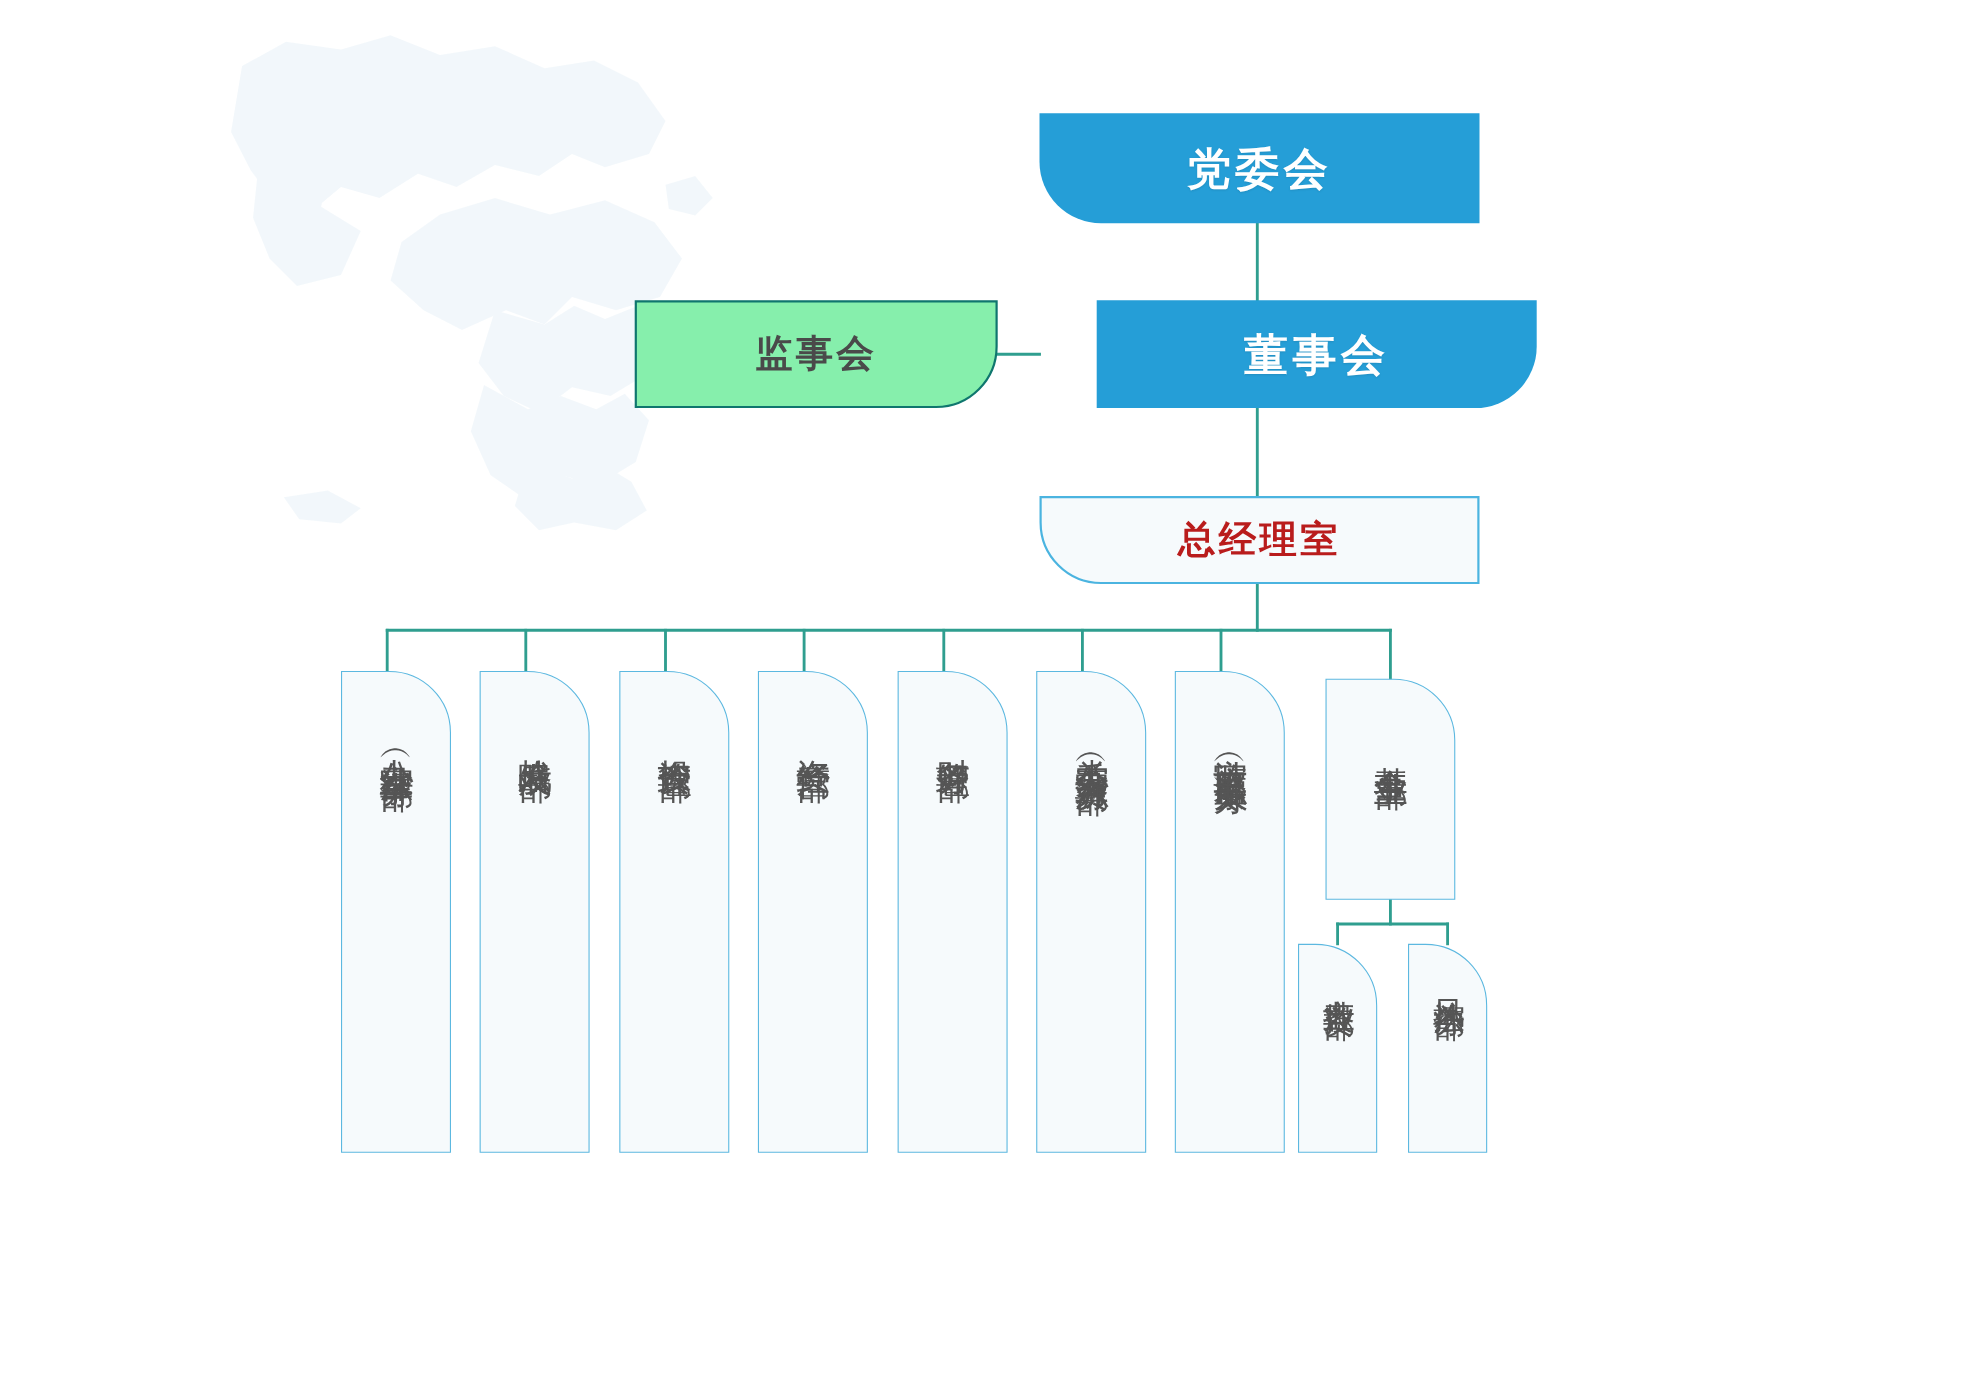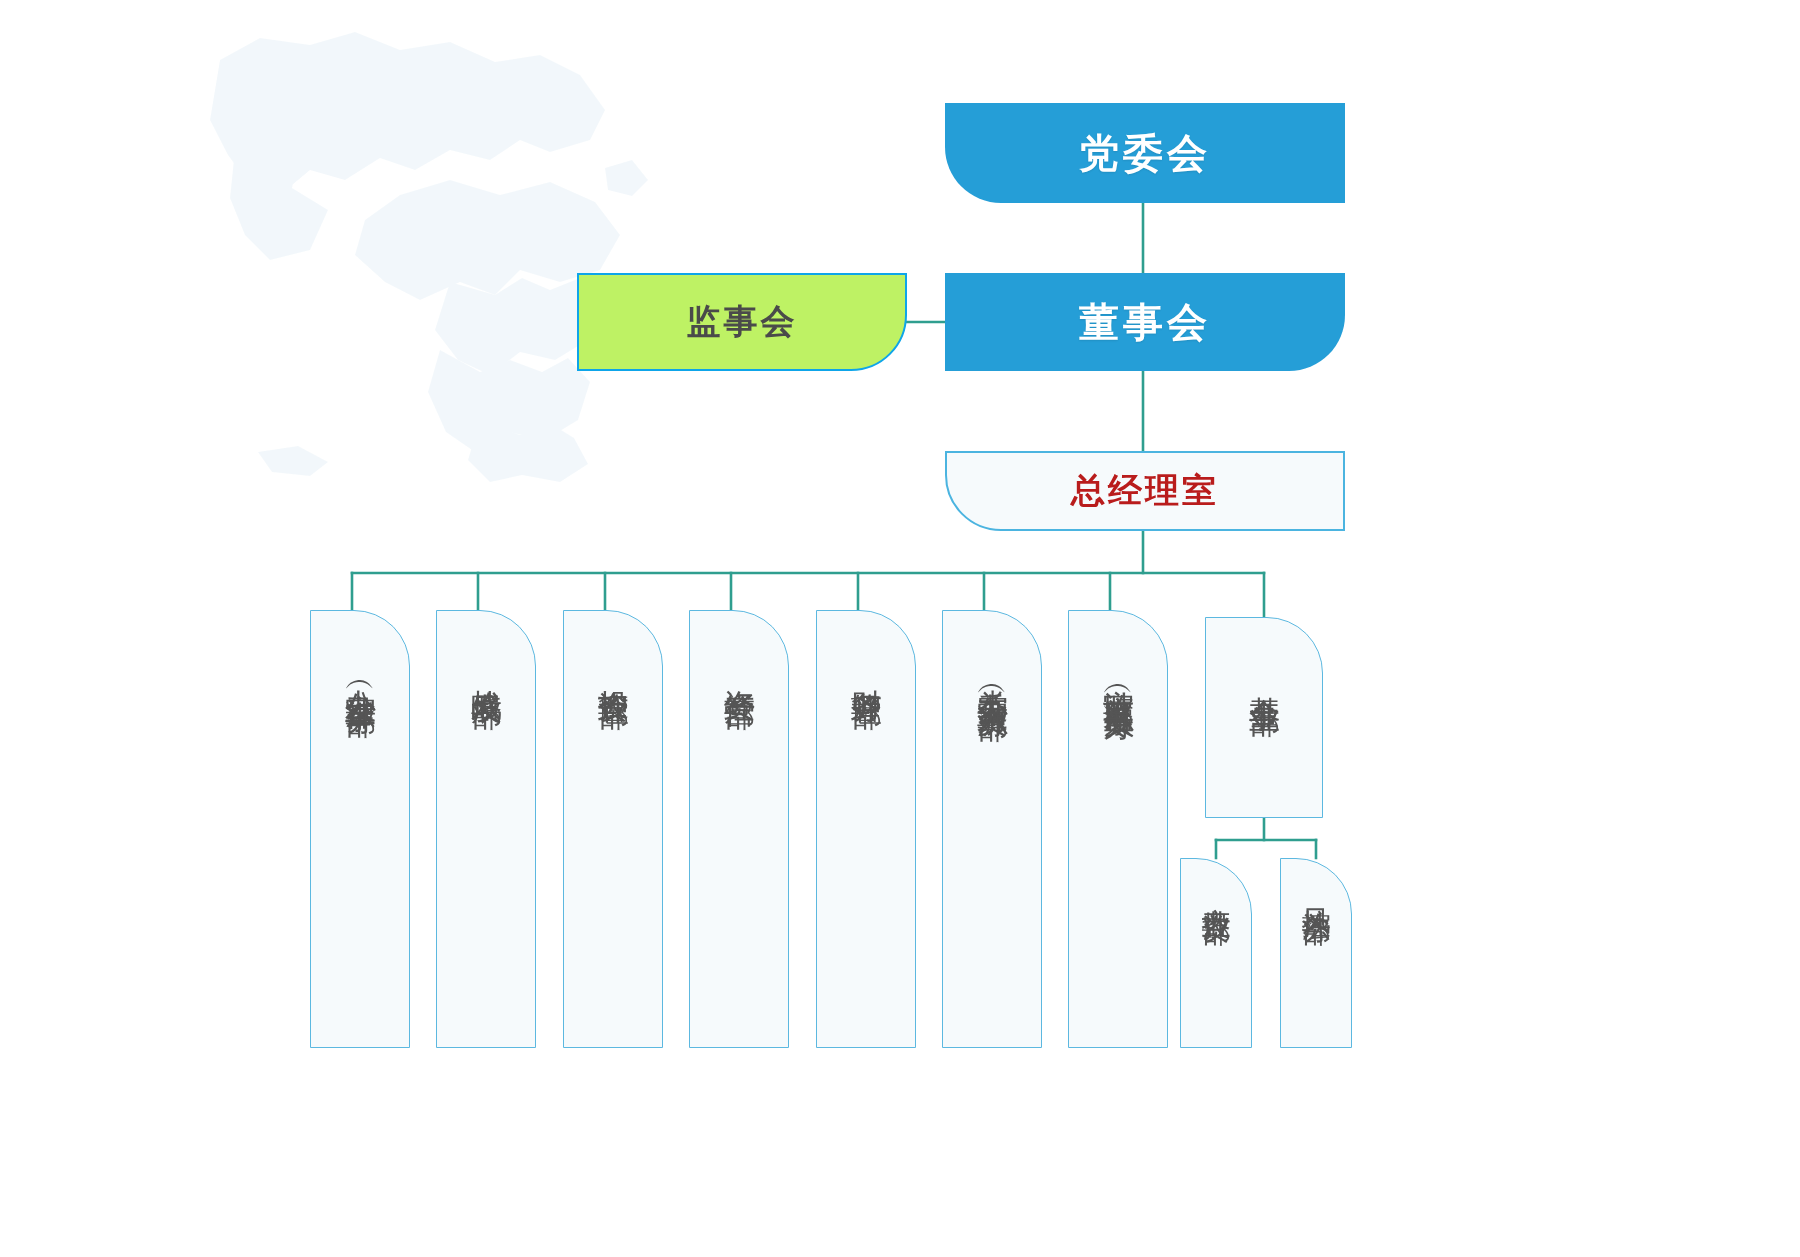--- a/index.html
+++ b/index.html
@@ -45,22 +45,22 @@
 
   
   .node.outline{
     background:#f6fafc;
     border:2px solid #4bb4e0;
   }
   .node.outline .lbl{
     font-size:34px;color:#b91c1c;font-weight:bold;letter-spacing:3px;
   }
   .node.amber{
-    background:#bef264;
-    border:2px solid #0ea5e9;
+    background:#86efac;
+    border:2px solid #0f766e;
   }
   .node.amber .lbl{
     font-size:34px;color:#4a4a4a;font-weight:bold;letter-spacing:3px;
   }
 
   
   .rb-bl{border-radius:0 0 0 56px;}            
   .rb-tr{border-radius:0 56px 0 0;}            
   .rb-br{border-radius:0 0 56px 0;}            
 
@@ -136,21 +136,21 @@
       <path d="M1216 840 L1316 840"></path>
       <path d="M1216 840 L1216 858"></path>
       <path d="M1316 840 L1316 858"></path>
     </g>
   </svg>
 
   <div class="node solid rb-bl" style="left:945px;top:103px;width:400px;height:100px;">
     <span class="lbl">党委会</span>
   </div>
 
-  <div class="node solid rb-br" style="left:945px;top:273px;width:400px;height:98px;">
+  <div class="node solid rb-br" style="left:997px;top:273px;width:400px;height:98px;">
     <span class="lbl">董事会</span>
   </div>
 
   <div class="node amber rb-br" style="left:577px;top:273px;width:330px;height:98px;">
     <span class="lbl">监事会</span>
   </div>
 
   <div class="node outline rb-bl" style="left:945px;top:451px;width:400px;height:80px;">
     <span class="lbl">总经理室</span>
   </div>

